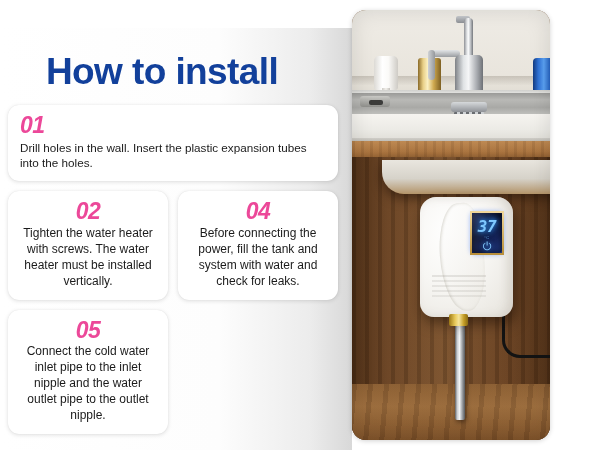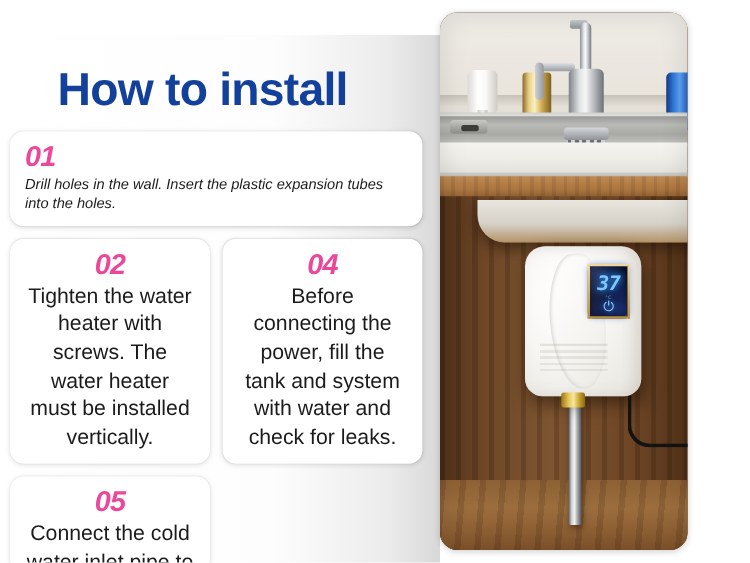--- a/index.html
+++ b/index.html
@@ -63,26 +63,26 @@
     color: #ec4899;
     font-size: 23px;
     font-weight: bold;
     font-style: italic;
     line-height: 1.08;
     letter-spacing: -0.5px;
   }
 
   .step-text {
     color: #1b1b1b;
-    font-size: 17px;
+    font-size: 12px;
     line-height: 1.33;
     margin-top: 2px;
   }
 
-  .card-full .step-text { font-size: 11.7px; font-style: italic; }
+  .card-full .step-text { font-size: 11.7px; }
 
   
   .right-panel {
     position: relative;
     width: 248px;
     height: 450px;
     background: #ffffff;
     padding: 10px 10px 10px 0;
   }
 

